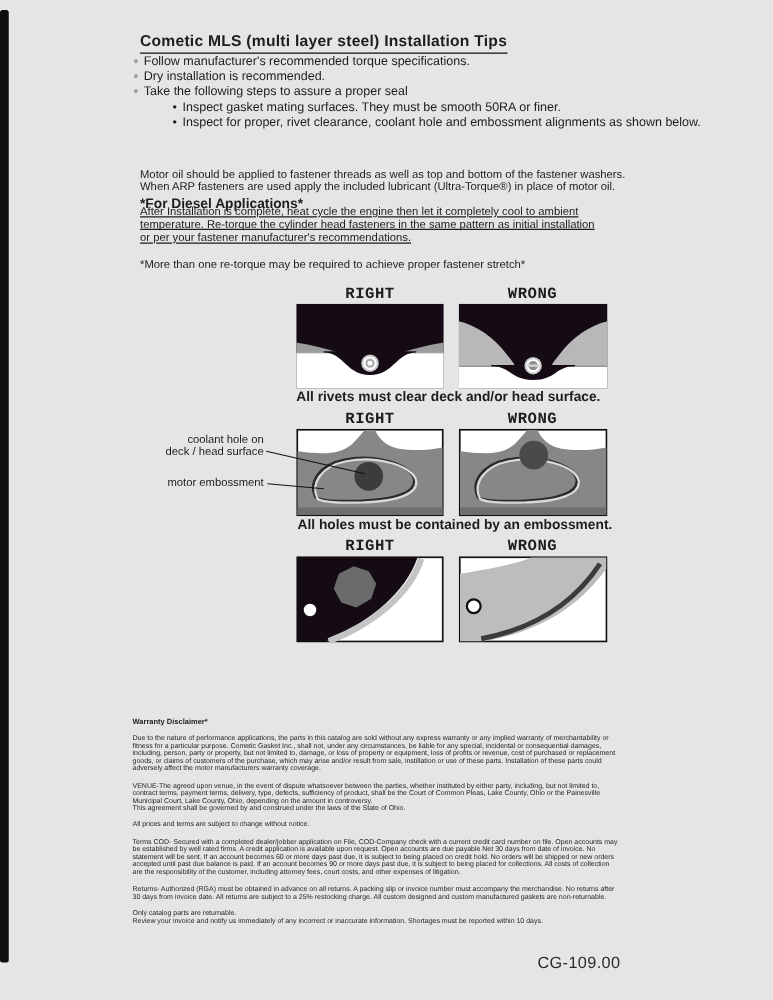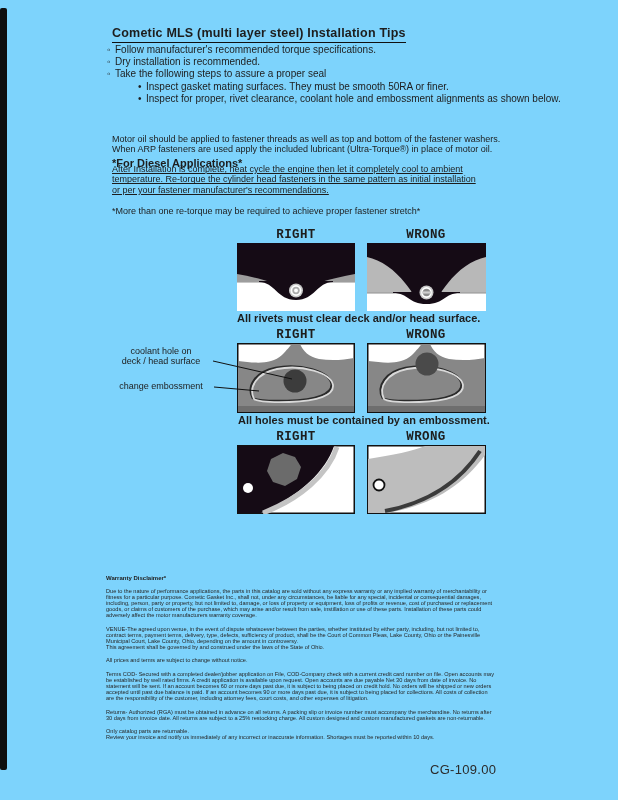--- a/index.html
+++ b/index.html
@@ -1,34 +1,34 @@
 <!DOCTYPE html>
 <html><head>
 <meta charset="utf-8">
 <style>
   html,body{margin:0;padding:0;background:#fff;}
-  .page{position:relative;width:618px;height:800px;background:#7dd3fc;overflow:hidden;
+  .page{position:relative;width:618px;height:800px;background:#e5e5e5;overflow:hidden;
         font-family:"Liberation Sans",sans-serif;color:#1d1d1d;}
   .abs{position:absolute;}
   .scanbar{left:0;top:8px;width:7px;height:762px;background:#0e0e0e;border-radius:2px;}
   .title{left:112px;top:26px;font-size:12.5px;font-weight:bold;letter-spacing:.2px;
          border-bottom:1.8px solid #101010;padding-bottom:2px;white-space:nowrap;}
   .bullets{left:107px;top:44px;font-size:10px;line-height:12.2px;white-space:nowrap;}
   .b-row .mk{display:inline-block;width:8px;}
   .sub{margin-left:31px;}
   .diesel-h{left:112px;top:117px;font-size:11px;font-weight:bold;margin-top:40px;}
   .para{left:112px;font-size:9px;line-height:10.4px;white-space:pre-line;}
   .p1{top:134px;} .p2{top:164px;text-decoration:underline;} .note{top:206px;white-space:nowrap;}
   .dg-label{font-size:12.5px;font-weight:600;letter-spacing:.4px;text-align:center;width:118px;line-height:13px;font-family:Liberation Mono, monospace;}
   .r1{top:229px;} .r2{top:329px;} .r3{top:431px;}
   .c1{left:237px;} .c2{left:367px;}
   .panel{display:block;}
   .cap{font-size:11px;font-weight:bold;white-space:pre-line;line-height:11.5px;}
   .cap1{left:237px;top:313px;} .cap2{left:238px;top:415px;} .cap3{left:237px;top:516px;}
-  .sidelabel{left:111px;width:100px;text-align:center;font-size:9px;line-height:10px;white-space:pre-line;}
+  .sidelabel{left:111px;width:100px;text-align:right;font-size:9px;line-height:10px;white-space:pre-line;}
   .lab1{top:346px;} .lab2{top:381px;}
   .overlay{left:0;top:0;pointer-events:none;}
   .disc{left:106px;top:575px;width:442px;}
   .disc h3{margin:0 0 7px 0;font-size:6px;font-weight:bold;color:#222;}
   .disc p{margin:0 0 7.5px 0;font-size:5.6px;line-height:6.05px;color:#262626;white-space:pre-line;}
   .footer{left:388px;top:762px;font-size:13px;letter-spacing:.3px;color:#2b2b2b;margin-left:42px;}
 </style>
 </head>
 <body>
 
@@ -79,21 +79,21 @@
     <circle cx="59.5" cy="49.5" r="5.4" fill="#ffffff"></circle>
     <circle cx="59.5" cy="49.5" r="3.7" fill="#8c8c8c"></circle>
     <rect x="54.8" y="48.4" width="9.4" height="2.2" fill="#cfcfcf"></rect>
   </svg>
   <div class="abs cap cap1">All rivets must clear deck and/or head surface.</div>
 
   <div class="abs dg-label r2 c1">RIGHT</div>
   <div class="abs dg-label r2 c2">WRONG</div>
   <div class="abs sidelabel lab1">coolant hole on
 deck / head surface</div>
-  <div class="abs sidelabel lab2">change embossment</div>
+  <div class="abs sidelabel lab2">motor embossment</div>
   <svg class="abs panel" style="left:237px;top:343px" width="118" height="70" viewBox="0 0 118 70">
     <rect x="0.75" y="0.75" width="116.5" height="68.5" fill="#ffffff" stroke="#111111" stroke-width="1.5"></rect>
     <path d="M1,18 C18,20 34,22 45,12 C50,7 53,3 55,1 L63,1 C66,8 72,14 82,16 C94,18 107,17 117,15 L117,69 L1,69 Z" fill="#878787"></path>
     <rect x="1" y="63" width="116" height="6" fill="#6e6e6e"></rect>
     <path d="M17,56 C11,44 20,30 40,26 C65,21 94,30 96,42 C97,52 82,58 52,59 C34,59.5 21,59 17,56 Z" fill="none" stroke="#2a2a2a" stroke-width="2.2" transform="translate(-1.5,-1.2)"></path>
     <path d="M17,56 C11,44 20,30 40,26 C65,21 94,30 96,42 C97,52 82,58 52,59 C34,59.5 21,59 17,56 Z" fill="none" stroke="#d9d9d9" stroke-width="1.8"></path>
     <circle cx="58" cy="38" r="11.5" fill="#3c3c3c"></circle>
   </svg>
   <svg class="abs panel" style="left:367px;top:343px" width="119" height="70" viewBox="0 0 119 70">
     <rect x="0.75" y="0.75" width="117.5" height="68.5" fill="#ffffff" stroke="#111111" stroke-width="1.5"></rect>

